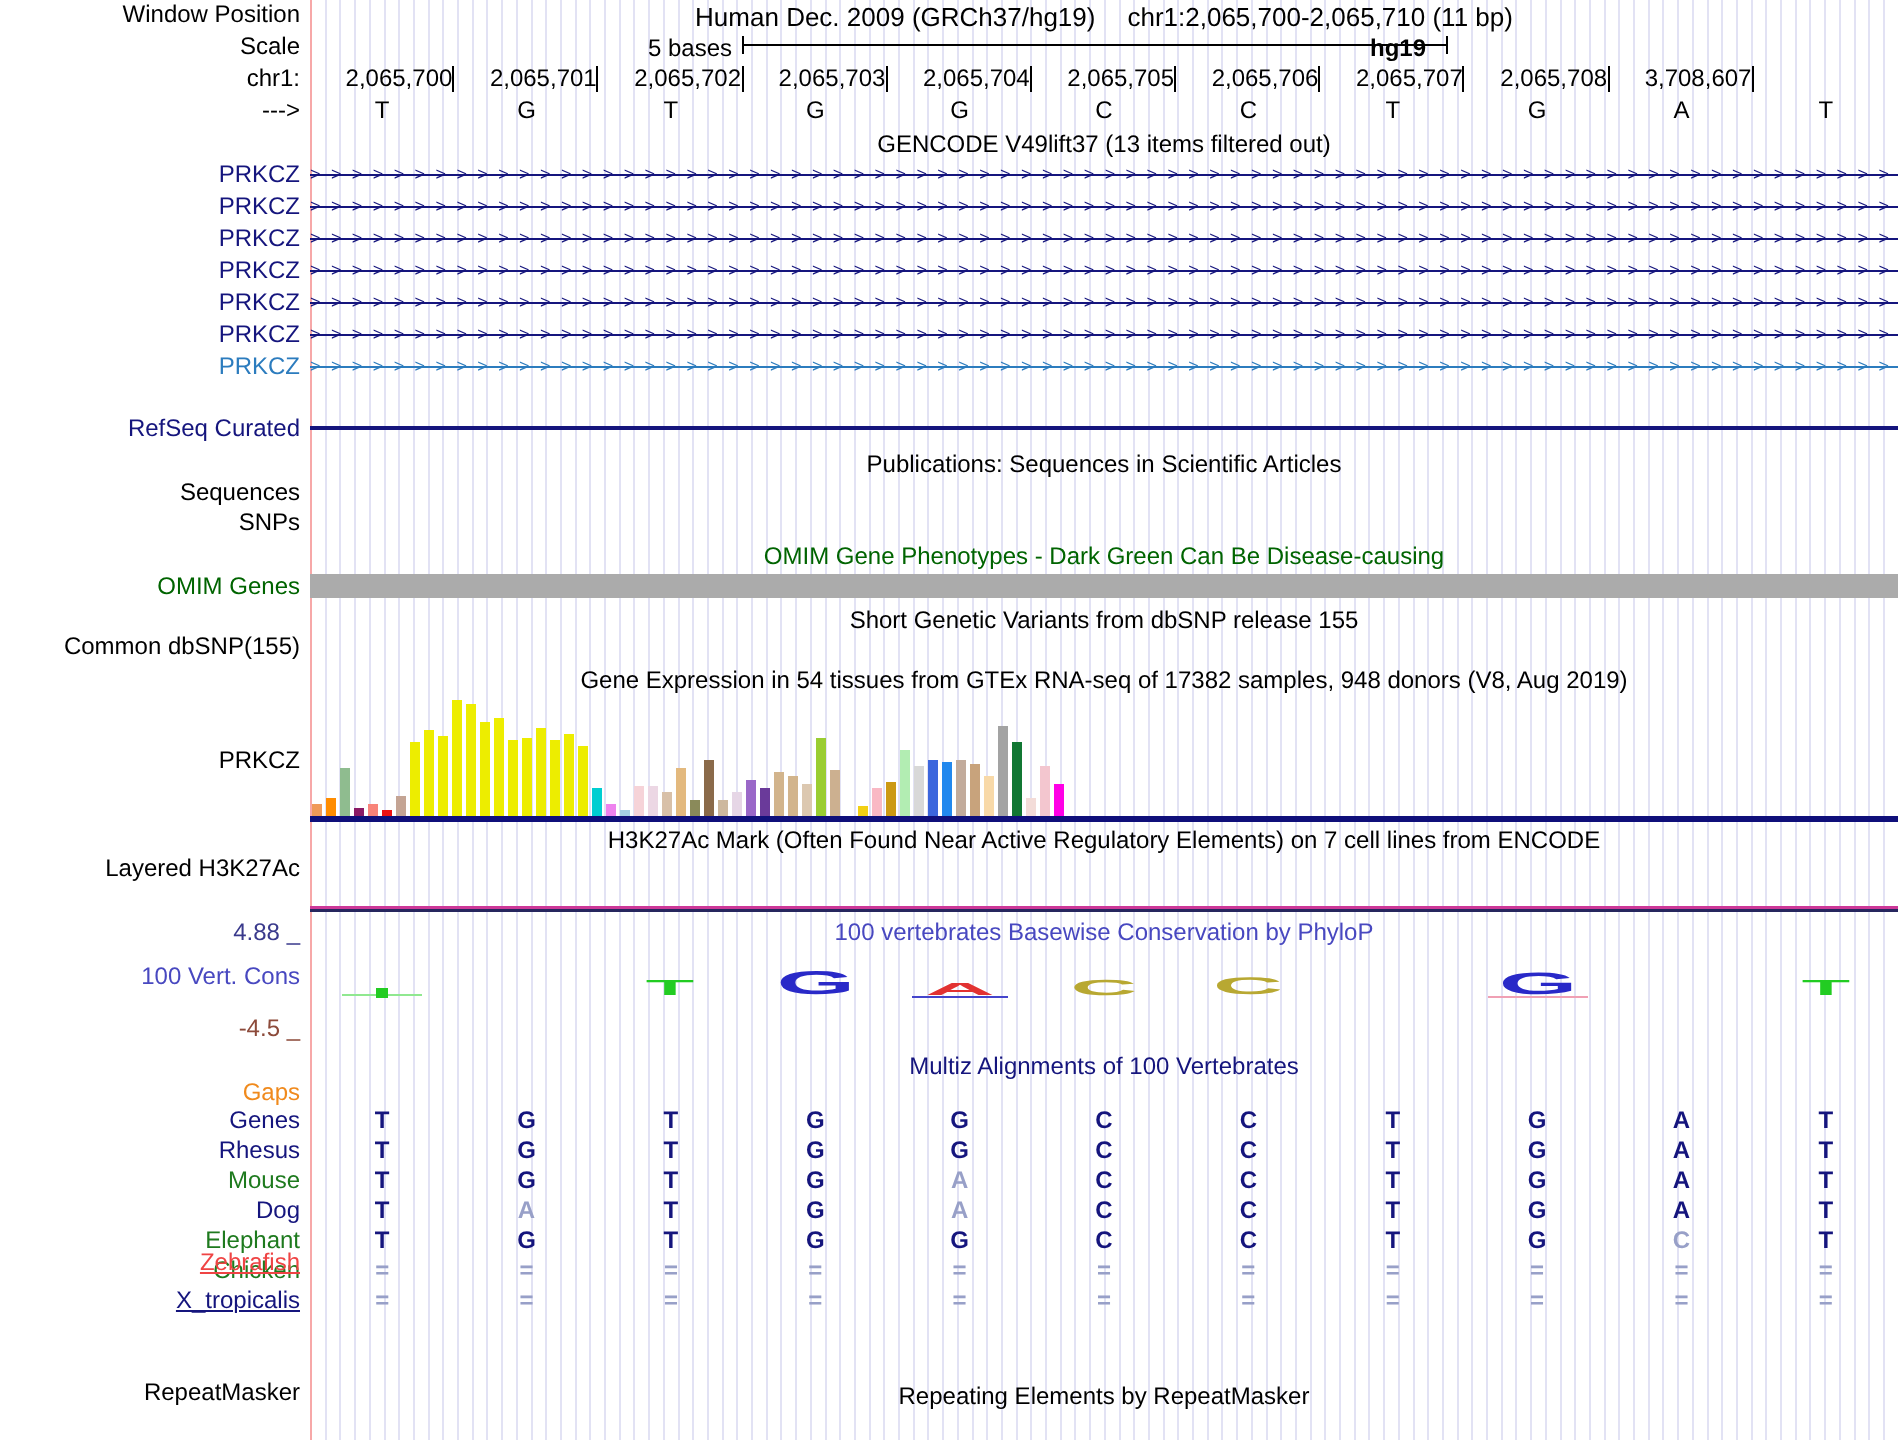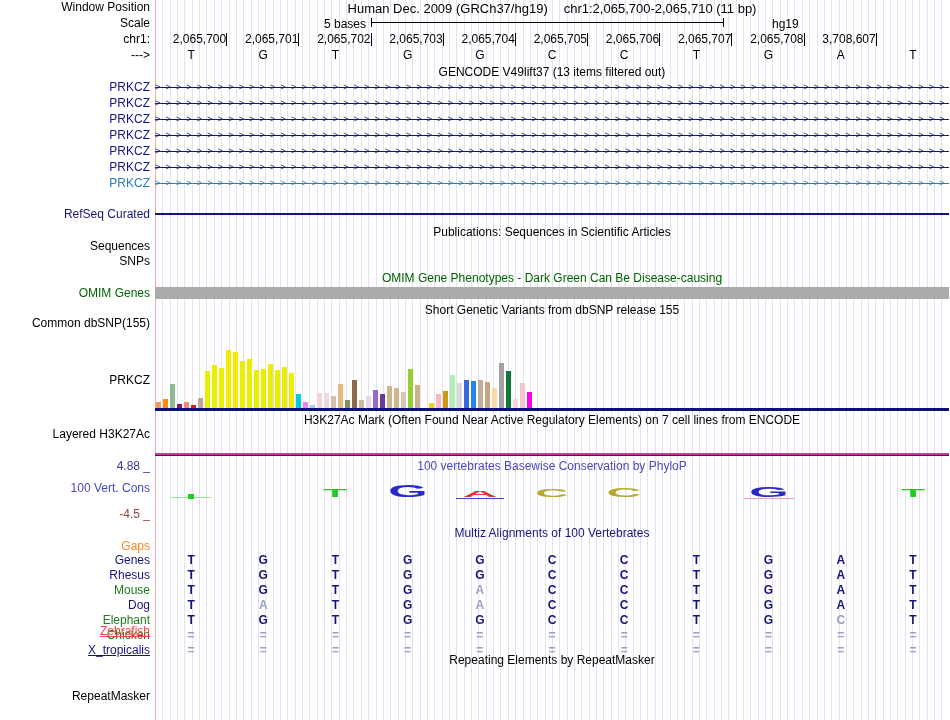--- a/index.html
+++ b/index.html
@@ -11,21 +11,21 @@
   .edge{position:absolute;left:155px;top:0;width:1px;height:720px;background:#f7a8a8;}
   .lbl{position:absolute;right:800px;white-space:nowrap;font-size:12px;line-height:13px;}
   .hdr{position:absolute;left:155px;width:794px;text-align:center;white-space:nowrap;
        font-size:12px;line-height:13px;}
   .titlebar{position:absolute;left:155px;top:1px;width:794px;text-align:center;font-size:13px;white-space:nowrap;}
   .titlebar span{padding:0 8px;}
   .ruler{position:absolute;left:371px;top:18px;width:351px;height:9px;
          border-left:1px solid #000;border-right:1px solid #000;
          background:linear-gradient(#000,#000) 0 4px / 100% 1px no-repeat;}
   .scaletxt{position:absolute;right:584px;top:17px;white-space:nowrap;}
-  .asm{position:absolute;left:772px;top:17px;}
+  .asm{position:absolute;left:685px;top:17px;font-weight:bold;}
   .posrow{position:absolute;left:155px;top:33px;width:794px;height:13px;display:grid;
           grid-template-columns:repeat(10,72.18px);}
   .posrow div{border-right:1px solid #000;text-align:right;line-height:13px;font-size:12px;box-sizing:border-box;}
   .baserow{position:absolute;left:155px;width:794px;height:13px;display:grid;
            grid-template-columns:repeat(11,1fr);text-align:center;line-height:13px;}
   .generow{position:absolute;left:155px;width:794px;height:12px;overflow:hidden;white-space:nowrap;}
   .generow .line{position:absolute;left:0;top:6px;width:100%;height:1px;background:currentColor;}
   .generow .arrows{position:absolute;left:0;top:0;font-size:9px;line-height:12px;letter-spacing:5.2px;}
   .hline{position:absolute;left:155px;width:794px;}
   .bar{position:absolute;width:5px;}
@@ -90,38 +90,39 @@
   <span class="lbl" style="top:240px">Sequences</span>
   <span class="lbl" style="top:255px">SNPs</span>
 
   <div class="hdr" style="top:272px;color:#006400">OMIM Gene Phenotypes - Dark Green Can Be Disease-causing</div>
   <span class="lbl" style="top:287px;color:#006400">OMIM Genes</span>
   <div class="hline" style="top:287px;height:12px;background:#ababab"></div>
 
   <div class="hdr" style="top:304px">Short Genetic Variants from dbSNP release 155</div>
   <span class="lbl" style="top:317px">Common dbSNP(155)</span>
 
+  <div class="hdr" style="top:334px">Gene Expression in 54 tissues from GTEx RNA-seq of 17382 samples, 948 donors (V8, Aug 2019)</div>
   <span class="lbl" style="top:374px">PRKCZ</span>
   <div id="bars"></div>
   <div class="hline" style="top:408px;height:3px;background:#0f0f7a"></div>
 
   <div class="hdr" style="top:414px">H3K27Ac Mark (Often Found Near Active Regulatory Elements) on 7 cell lines from ENCODE</div>
   <span class="lbl" style="top:428px">Layered H3K27Ac</span>
   <div class="hline" style="top:453px;height:3px;background:linear-gradient(#cc3898 0 1.5px,#26265e 1.5px 3px)"></div>
 
   <span class="lbl" style="top:460px;color:#3a3a8c">4.88 _</span>
   <div class="hdr" style="top:460px;color:#4848c0">100 vertebrates Basewise Conservation by PhyloP</div>
   <span class="lbl" style="top:482px;color:#4848c0">100 Vert. Cons</span>
   <span class="lbl" style="top:508px;color:#8c4a3a">-4.5 _</span>
   <div id="logo"></div>
 
   <div class="hdr" style="top:527px;color:#15157d">Multiz Alignments of 100 Vertebrates</div>
   <div id="multiz-area"></div>
 
-  <div class="hdr" style="top:654px">Repeating Elements by RepeatMasker</div>
+  <div class="hdr" style="top:692px">Repeating Elements by RepeatMasker</div>
   <span class="lbl" style="top:690px">RepeatMasker</span>
 <div class="lbl" style="top: 81px; color: rgb(21, 21, 125);">PRKCZ</div>
     <div class="generow" style="top: 81px; color: rgb(21, 21, 125);">
       <div class="line"></div>
       <span class="arrows">&gt;&gt;&gt;&gt;&gt;&gt;&gt;&gt;&gt;&gt;&gt;&gt;&gt;&gt;&gt;&gt;&gt;&gt;&gt;&gt;&gt;&gt;&gt;&gt;&gt;&gt;&gt;&gt;&gt;&gt;&gt;&gt;&gt;&gt;&gt;&gt;&gt;&gt;&gt;&gt;&gt;&gt;&gt;&gt;&gt;&gt;&gt;&gt;&gt;&gt;&gt;&gt;&gt;&gt;&gt;&gt;&gt;&gt;&gt;&gt;&gt;&gt;&gt;&gt;&gt;&gt;&gt;&gt;&gt;&gt;&gt;&gt;&gt;&gt;&gt;&gt;</span>
     </div>
     <div class="lbl" style="top: 97px; color: rgb(21, 21, 125);">PRKCZ</div>
     <div class="generow" style="top: 97px; color: rgb(21, 21, 125);">
       <div class="line"></div>
       <span class="arrows">&gt;&gt;&gt;&gt;&gt;&gt;&gt;&gt;&gt;&gt;&gt;&gt;&gt;&gt;&gt;&gt;&gt;&gt;&gt;&gt;&gt;&gt;&gt;&gt;&gt;&gt;&gt;&gt;&gt;&gt;&gt;&gt;&gt;&gt;&gt;&gt;&gt;&gt;&gt;&gt;&gt;&gt;&gt;&gt;&gt;&gt;&gt;&gt;&gt;&gt;&gt;&gt;&gt;&gt;&gt;&gt;&gt;&gt;&gt;&gt;&gt;&gt;&gt;&gt;&gt;&gt;&gt;&gt;&gt;&gt;&gt;&gt;&gt;&gt;&gt;&gt;</span>

